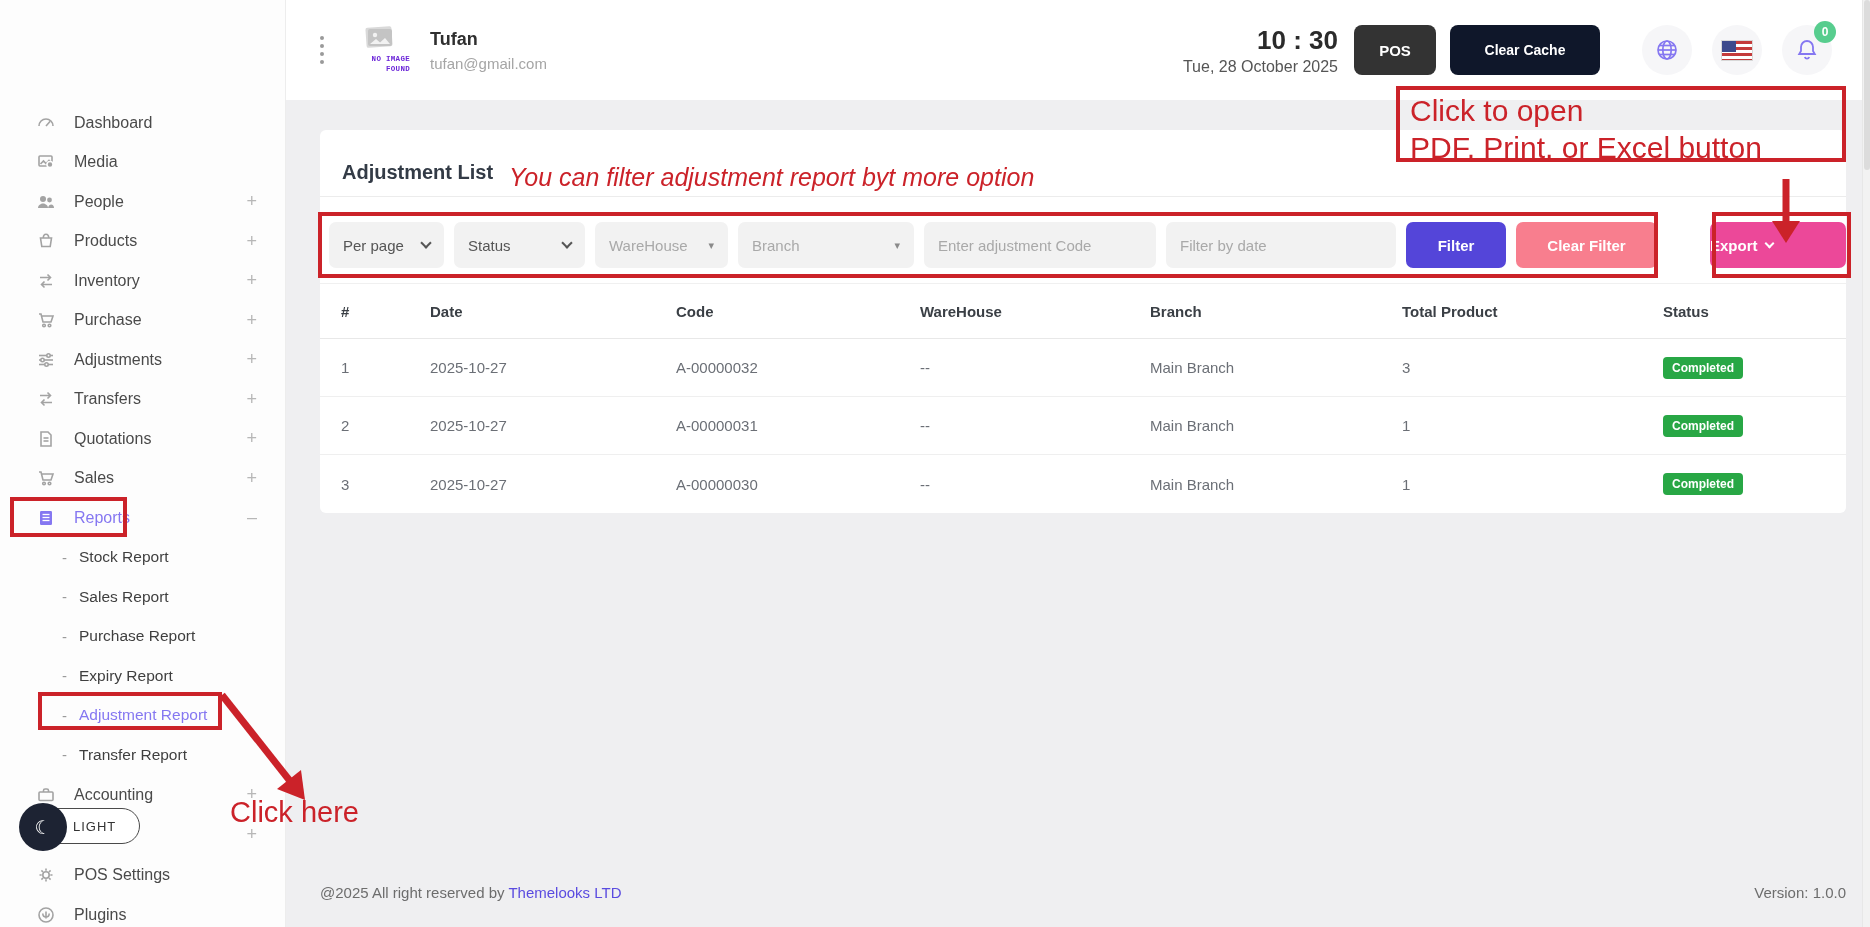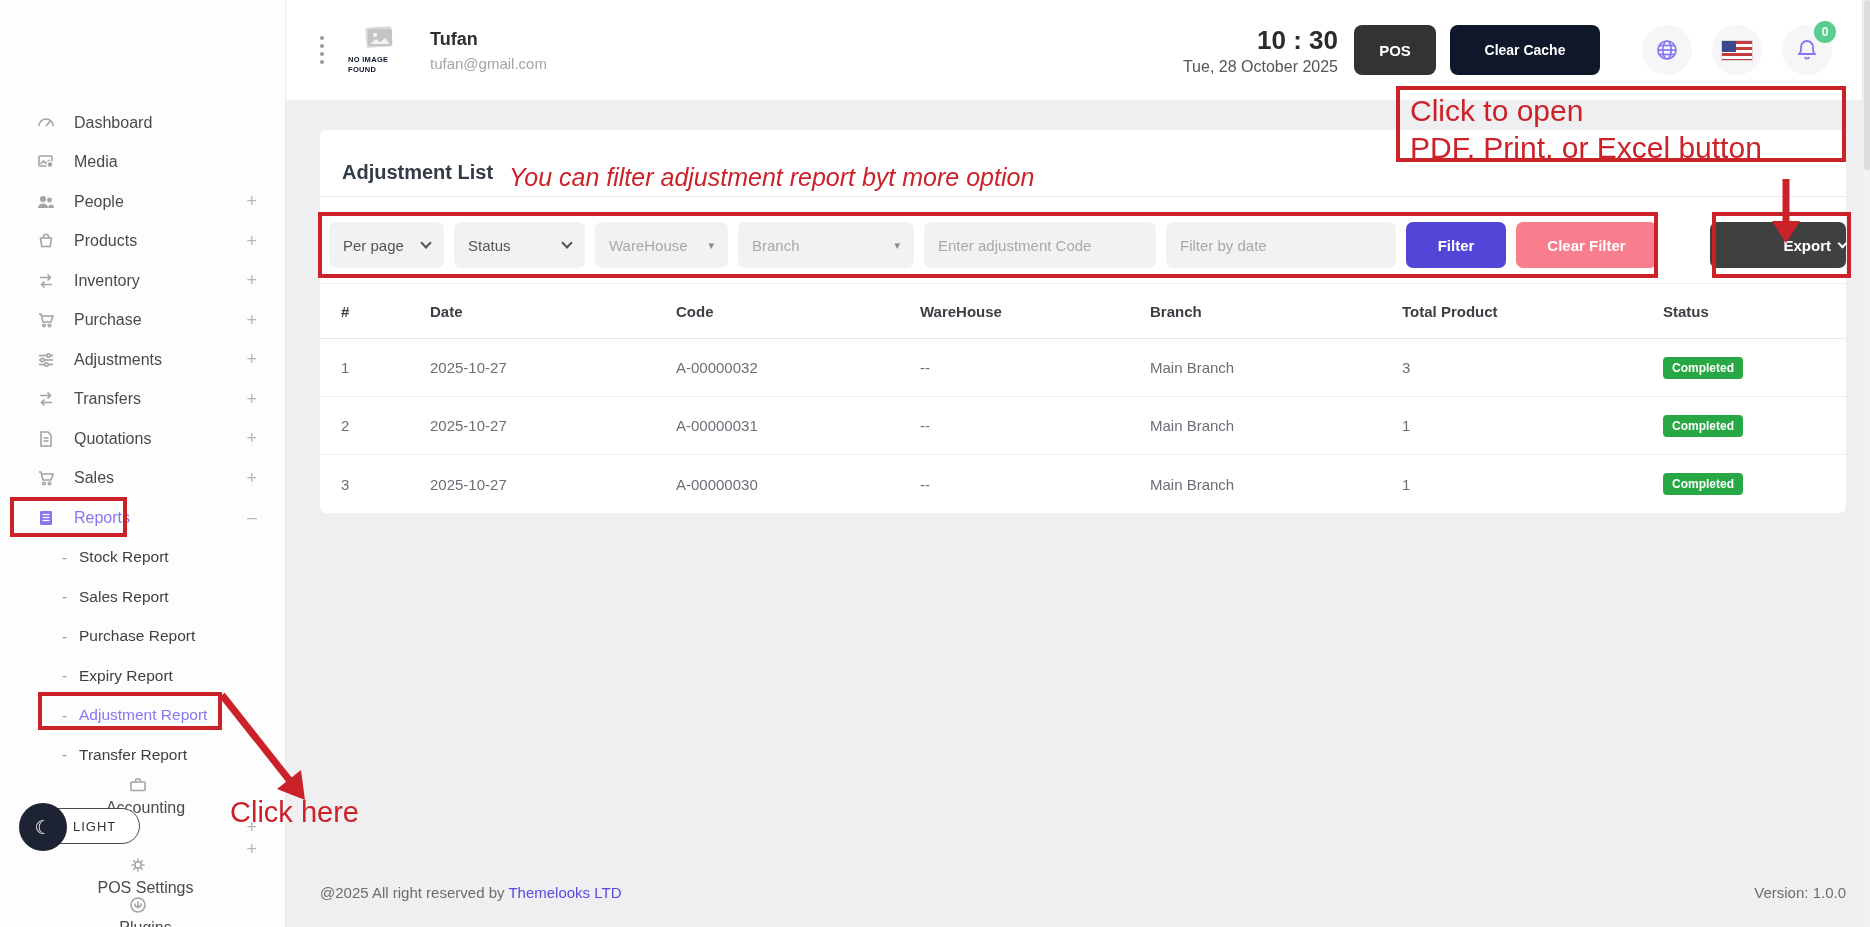--- a/index.html
+++ b/index.html
@@ -11,30 +11,30 @@
   .side-nav { padding-top:103px; }
   .nav-item { height:39.5px; display:flex; align-items:center; padding:0 28px 0 34px; cursor:pointer; }
   .nav-item .ico { width:24px; display:flex; justify-content:center; margin-right:16px; flex:0 0 24px; }
   .nav-item .lbl { font-size:16px; color:#4a4a4a; }
   .nav-item .sfx { margin-left:auto; font-size:18px; color:#b7b7b7; font-weight:400; }
   .nav-item.active .lbl { color:#8577f1; }
   .nav-child { height:39.5px; display:flex; align-items:center; padding-left:62px; cursor:pointer; }
   .nav-child .dash { color:#9a9a9a; margin-right:12px; font-size:15px; }
   .nav-child .lbl { font-size:15.5px; color:#3f3f3f; }
   .nav-child.active .lbl { color:#8577f1; }
-  .nav-bottom .nav-item { height:40px;flex-direction:column; }
+  .nav-bottom .nav-item { height:40px; }
   .theme-toggle { position:absolute; left:22px; top:808px; width:118px; height:36px; border:1px solid #4a4a4a; border-radius:18px; background:#fff; display:flex; align-items:center; padding-left:50px; z-index:3; }
   .theme-toggle .knob { position:absolute; left:-4px; top:-6px; width:48px; height:48px; border-radius:50%; background:#1d2333; color:#fff; display:flex; align-items:center; justify-content:center; font-size:19px; }
   .theme-toggle .tlabel { font-size:13px; letter-spacing:1px; color:#333; }
 
   
   .topbar { position:absolute; left:286px; top:0; right:0; height:100px; background:#fff; display:flex; align-items:center; padding:0 38px 0 34px; z-index:1; }
   .kebab { display:flex; flex-direction:column; gap:4px; margin-right:24px; cursor:pointer; }
   .kebab i { width:4px; height:4px; border-radius:50%; background:#9a9a9a; }
-  .avatar { width:62px; text-align:left; color:#0f172a; }
+  .avatar { width:62px; text-align:right; color:#6d28d9;font-family:Liberation Mono, monospace; }
   .avatar .ph-txt { font-size:7.5px; font-weight:bold; line-height:1.3; letter-spacing:.3px; }
   .userinfo { margin-left:20px; }
   .userinfo .uname { font-size:18px; font-weight:bold; color:#2f2f2f; }
   .userinfo .umail { font-size:15px; color:#a5a5a5; margin-top:5px; }
   .tb-right { margin-left:auto; display:flex; align-items:center; }
   .clock { text-align:right; margin-right:16px; }
   .clock .time { font-size:26px; font-weight:bold; color:#2b2b2b; }
   .clock .date { font-size:16px; color:#555; margin-top:2px; }
   .btn { border:none; cursor:pointer; font-family:inherit; font-weight:bold; color:#fff; border-radius:8px; }
   .btn-pos { width:82px; height:50px; background:#333; font-size:15px; margin-right:14px; }
@@ -52,21 +52,21 @@
   .filter-row { display:flex; align-items:center; gap:10px; padding:25px 0 15px 9px; }
   .sel, .inp { height:46px; background:#f2f2f2; border:none; border-radius:7px; font-family:inherit; font-size:15px; display:flex; align-items:center; padding:0 14px; }
   .sel { justify-content:space-between; cursor:pointer; color:#555; }
   .sel.ghost { color:#a9a9a9; }
   .chev { width:8px; height:8px; border-right:2px solid #555; border-bottom:2px solid #555; transform:rotate(45deg); margin-top:-4px; }
   .tri { color:#8a8a8a; font-size:11px; }
   .inp { color:#555; }
   .inp::placeholder { color:#a9a9a9; }
   .btn-filter { width:100px; height:46px; background:#5445d9; font-size:15px; border-radius:7px; }
   .btn-clear { width:141px; height:46px; background:#f87e8e; font-size:15px; border-radius:7px; }
-  .btn-export { width:136px; height:46px; background:#404040; font-size:15px; border-radius:7px; margin-left:auto; display:flex; align-items:center; justify-content:flex-end; gap:8px; }
+  .btn-export { width:136px; height:46px; background:#ec4899; font-size:15px; border-radius:7px; margin-left:auto; display:flex; align-items:center; justify-content:flex-start; gap:8px; }
   .btn-export .chev { border-color:#fff; width:7px; height:7px; margin-top:-3px; }
 
   .tbl { width:100%; }
   .trow { display:grid; grid-template-columns:89px 246px 244px 230px 252px 261px 1fr; padding-left:21px; align-items:center; }
   .thead { height:56px; border-top:1px solid #f0f0f0; border-bottom:1px solid #e8e8e8; font-weight:bold; color:#3a3f45; font-size:15px; }
   .tr { height:58px; border-bottom:1px solid #efefef; color:#6b6f76; font-size:15px; }
   .tr:last-child { border-bottom:none; }
   .badge { display:inline-block; background:#28a745; color:#fff; font-size:12px; font-weight:bold; padding:4px 9px; border-radius:4px; }
 
   .footer { position:absolute; left:34px; right:24px; bottom:26px; display:flex; justify-content:space-between; font-size:15px; color:#6d6d6d; }

